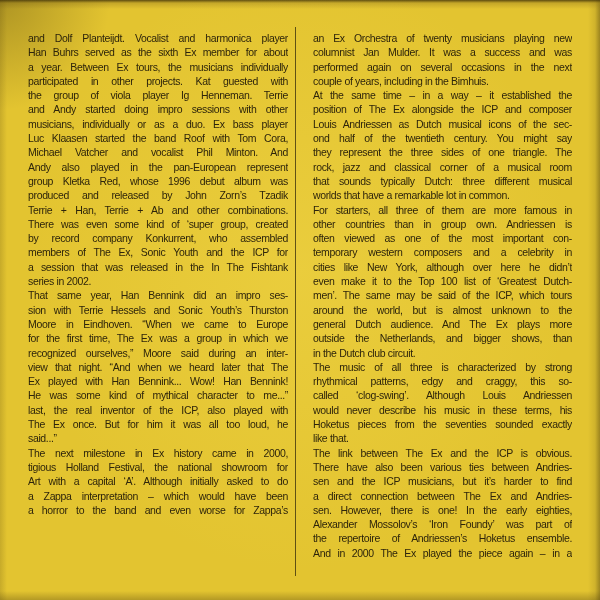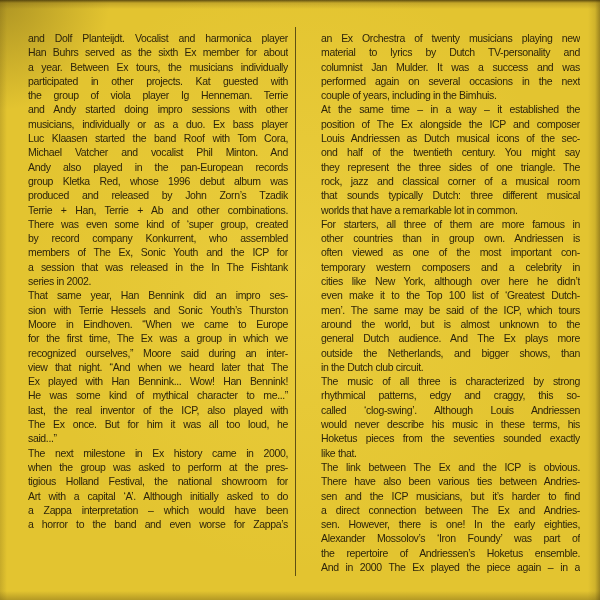--- a/index.html
+++ b/index.html
@@ -17,21 +17,21 @@
       linear-gradient(0deg, rgba(70,55,10,0.30) 0px, rgba(70,55,10,0) 9px),
       linear-gradient(90deg, rgba(70,55,10,0.18) 0px, rgba(70,55,10,0) 7px),
       #e3c430;
   }
   .col {
     position: absolute;
     top: 31px;
     width: 260px;
   }
   .col-left  { left: 28px;  }
-  .col-right { left: 321px; width: 259px; }
+  .col-right { left: 313px; width: 259px; }
   .line {
     height: 14.3px;
     line-height: 14.3px;
     font-size: 10.5px;
     letter-spacing: -0.35px;
     color: #2e250b;
     text-align: justify;
     text-align-last: justify;
     white-space: nowrap;
     overflow: hidden;
@@ -55,51 +55,49 @@
   <div class="col col-left">
       <div class="line">and Dolf Planteijdt. Vocalist and harmonica player</div>
       <div class="line">Han Buhrs served as the sixth Ex member for about</div>
       <div class="line">a year. Between Ex tours, the musicians individually</div>
       <div class="line">participated in other projects. Kat guested with</div>
       <div class="line">the group of viola player Ig Henneman. Terrie</div>
       <div class="line">and Andy started doing impro sessions with other</div>
       <div class="line">musicians, individually or as a duo. Ex bass player</div>
       <div class="line">Luc Klaasen started the band Roof with Tom Cora,</div>
       <div class="line">Michael Vatcher and vocalist Phil Minton. And</div>
-      <div class="line">Andy also played in the pan-European records</div>
+      <div class="line">Andy also played in the pan-European represent</div>
       <div class="line">group Kletka Red, whose 1996 debut album was</div>
       <div class="line">produced and released by John Zorn’s Tzadik</div>
       <div class="line">Terrie + Han, Terrie + Ab and other combinations.</div>
       <div class="line">There was even some kind of ‘super group, created</div>
       <div class="line">by record company Konkurrent, who assembled</div>
       <div class="line">members of The Ex, Sonic Youth and the ICP for</div>
       <div class="line">a session that was released in the In The Fishtank</div>
       <div class="line para-last">series in 2002.</div>
       <div class="line">That same year, Han Bennink did an impro ses-</div>
       <div class="line">sion with Terrie Hessels and Sonic Youth’s Thurston</div>
       <div class="line">Moore in Eindhoven. “When we came to Europe</div>
       <div class="line">for the first time, The Ex was a group in which we</div>
       <div class="line">recognized ourselves,” Moore said during an inter-</div>
       <div class="line">view that night. “And when we heard later that The</div>
       <div class="line">Ex played with Han Bennink... Wow! Han Bennink!</div>
       <div class="line">He was some kind of mythical character to me...”</div>
       <div class="line">last, the real inventor of the ICP, also played with</div>
       <div class="line">The Ex once. But for him it was all too loud, he</div>
       <div class="line para-last">said...”</div>
       <div class="line">The next milestone in Ex history came in 2000,</div>
-      <div class="line">when the group was asked to perform at the pres-</div>
       <div class="line">tigious Holland Festival, the national showroom for</div>
       <div class="line">Art with a capital ‘A’. Although initially asked to do</div>
       <div class="line">a Zappa interpretation – which would have been</div>
       <div class="line">a horror to the band and even worse for Zappa’s</div>
     </div>
   <div class="divider"></div>
   <div class="col col-right">
       <div class="line">an Ex Orchestra of twenty musicians playing new</div>
-      <div class="line">material to lyrics by Dutch TV-personality and</div>
       <div class="line">columnist Jan Mulder. It was a success and was</div>
       <div class="line">performed again on several occasions in the next</div>
       <div class="line para-last">couple of years, including in the Bimhuis.</div>
       <div class="line">At the same time – in a way – it established the</div>
       <div class="line">position of The Ex alongside the ICP and composer</div>
       <div class="line">Louis Andriessen as Dutch musical icons of the sec-</div>
       <div class="line">ond half of the twentieth century. You might say</div>
       <div class="line">they represent the three sides of one triangle. The</div>
       <div class="line">rock, jazz and classical corner of a musical room</div>
       <div class="line">that sounds typically Dutch: three different musical</div>

